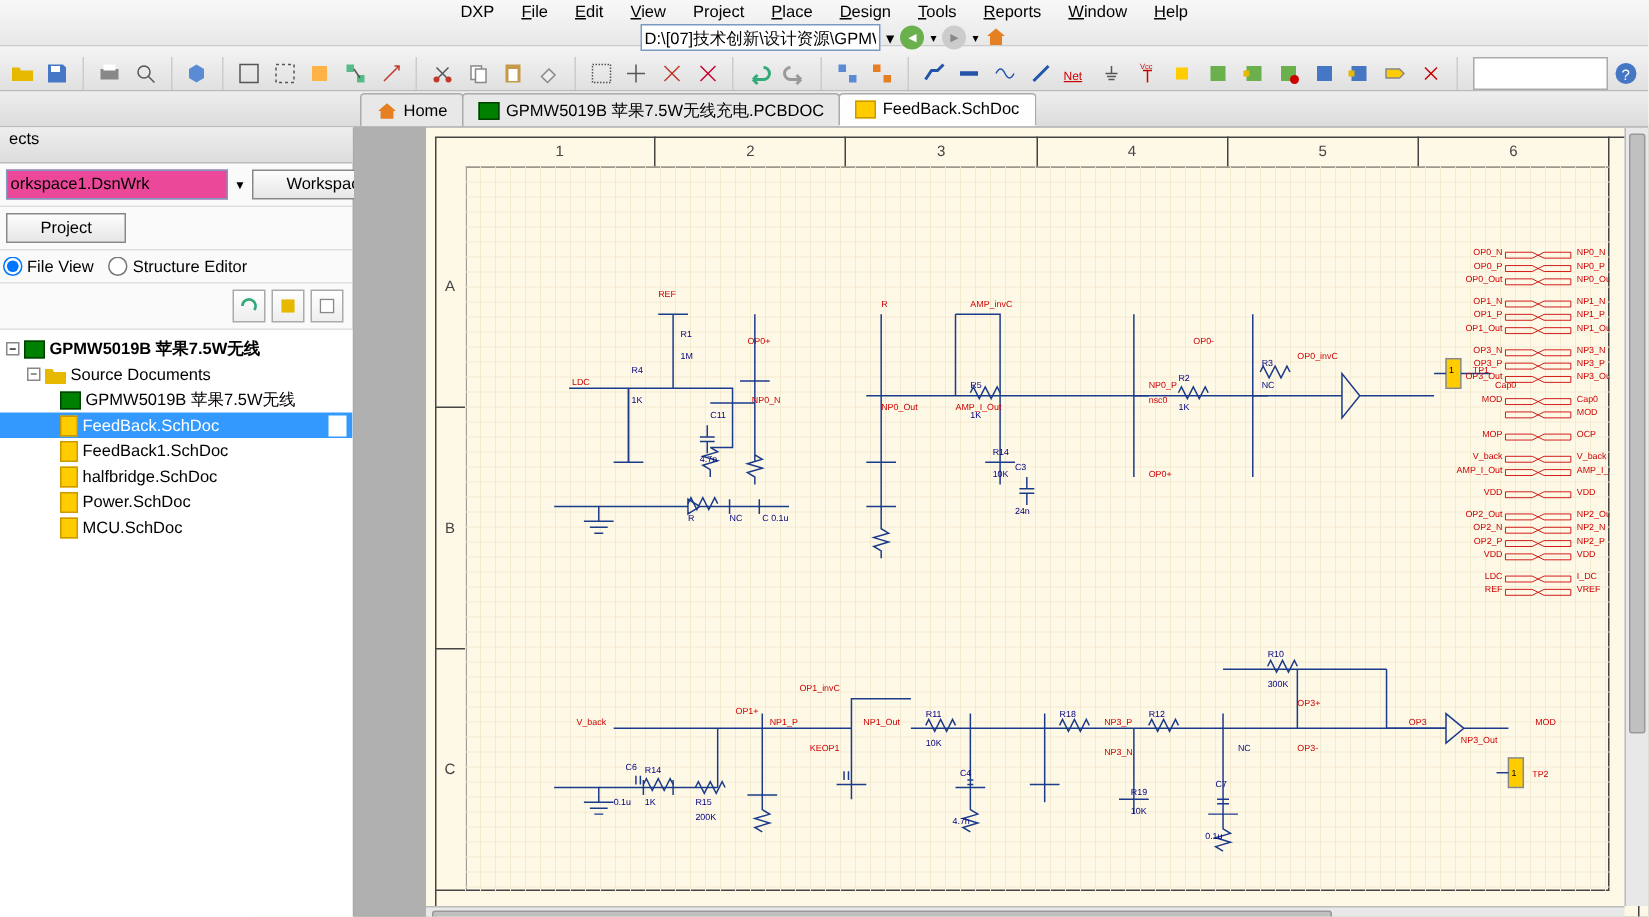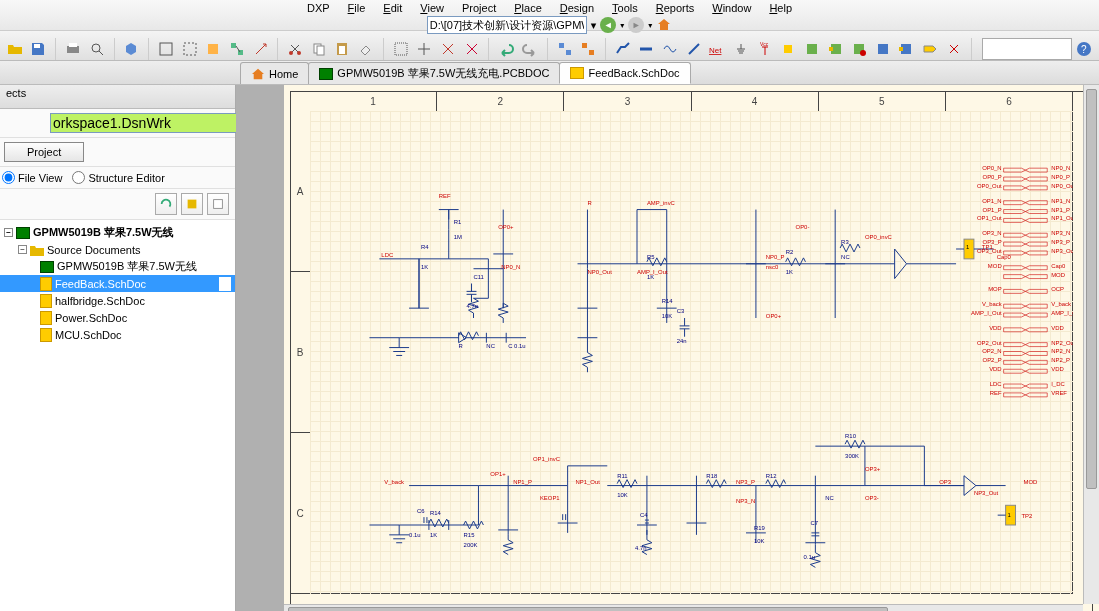--- a/index.html
+++ b/index.html
@@ -29,21 +29,21 @@
   .tab.active { background:#fefefe; position:relative; z-index:2; border-bottom:1px solid #fefefe;}
   .tab .ico { width:14px; height:12px; }
   
   
   .main { display:flex; height: calc(611px - 22px - 30px - 24px); }
   
   
   .left-panel { width: 236px; background:#fafafa; border-right:1px solid #aaa; display:flex; flex-direction:column; }
   .panel-title { background:linear-gradient(#eee,#ddd); border-bottom:1px solid #bbb; padding:2px 6px; height:24px; font-size:11px;}
   .panel-row { display:flex; align-items:center; gap:4px; padding:4px 4px; border-bottom:1px solid #e0e0e0;}
-  .panel-row .input { flex:1; height:20px; border:1px solid #7a9ac0; background:#bef264; font-size:14px; padding:0 2px;margin-left:46px;}
+  .panel-row .input { flex:1; height:20px; border:1px solid #7a9ac0; background:#ec4899; font-size:11px; padding:0 2px;}
   .panel-row .btn { height:20px; padding:0 22px; border:1px solid #888; background:linear-gradient(#fdfdfd,#e6e6e6); font-size:11px;}
   .radio-row { display:flex; align-items:center; gap:10px; padding:4px 2px; border-bottom:1px solid #e0e0e0;}
   .radio-row label { display:flex; align-items:center; gap:3px; font-size:11px;}
   .small-btns { display:flex; gap:4px; justify-content:flex-end; padding:4px 6px; border-bottom:1px solid #e0e0e0;}
   .small-btns .sb { width:22px; height:22px; border:1px solid #aaa; background:linear-gradient(#fff,#eee); display:flex; align-items:center; justify-content:center;}
   
   .tree { flex:1; background:#fff; overflow:auto; padding:4px 0; }
   .tree-node { display:flex; align-items:center; gap:3px; padding:1px 4px; font-size:11px; height:17px; white-space:nowrap;}
   .tree-node.indent1 { padding-left: 18px;}
   .tree-node.indent2 { padding-left: 40px;}
@@ -403,20 +403,24 @@
         <span>Source Documents</span>
       </div>
       <div class="tree-node indent2">
         <div class="pcb-ico"></div>
         <span>GPMW5019B 苹果7.5W无线</span>
       </div>
       <div class="tree-node indent2 selected">
         <div class="sch-ico"></div>
         <span>FeedBack.SchDoc</span>
         <div class="sel-doc-ico"></div>
+      </div>
+      <div class="tree-node indent2">
+        <div class="sch-ico"></div>
+        <span>FeedBack1.SchDoc</span>
       </div>
       <div class="tree-node indent2">
         <div class="sch-ico"></div>
         <span>halfbridge.SchDoc</span>
       </div>
       <div class="tree-node indent2">
         <div class="sch-ico"></div>
         <span>Power.SchDoc</span>
       </div>
       <div class="tree-node indent2">

